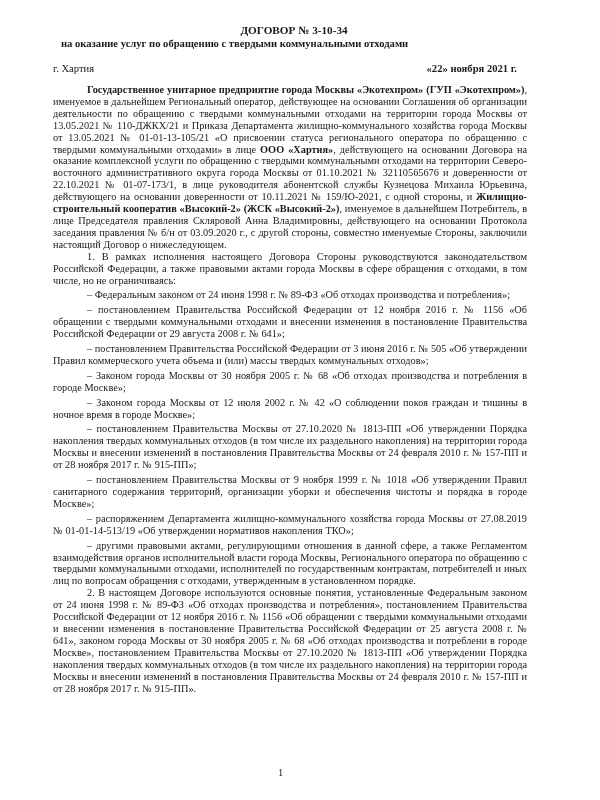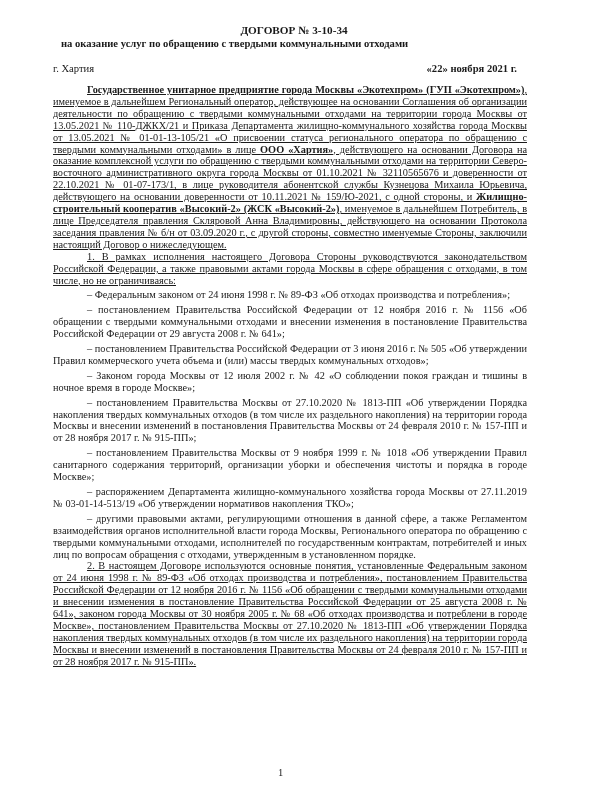--- a/index.html
+++ b/index.html
@@ -39,21 +39,21 @@
     line-height: 13px;
     padding-right: 10px;
   }
   .place-date .date { font-weight: bold; }
   .para {
     font-size: 10.3px;
     line-height: 11.9px;
     text-align: justify;
     margin: 0;
   }
-  .indent { text-indent: 34px; text-decoration: underline; }
+  .indent { text-indent: 34px; }
   .b { font-weight: bold; }
   .intro { margin-top: 9px; }
   .section-title {
     text-align: center;
     font-weight: bold;
     font-size: 10.4px;
     margin: 20px 0 16px 0;
     line-height: 12px;
   }
   .list-item {
@@ -86,23 +86,24 @@
 
   <p class="para indent intro"><span class="b">Государственное унитарное предприятие города Москвы «Экотехпром» (ГУП «Экотехпром»)</span><span>, именуемое в дальнейшем Региональный оператор, действующее на основании Соглашения об организации деятельности по обращению с твердыми коммунальными отходами на территории города Москвы от 13.05.2021 № 110-ДЖКХ/21 и Приказа Департамента жилищно-коммунального хозяйства города Москвы от 13.05.2021 № 01-01-13-105/21 «О присвоении статуса регионального оператора по обращению с твердыми коммунальными отходами» в лице </span><span class="b">ООО «Хартия»</span><span>, действующего на основании Договора на оказание комплексной услуги по обращению с твердыми коммунальными отходами на территории Северо-восточного административного округа города Москвы от 01.10.2021 № 32110565676 и доверенности от 22.10.2021 № 01-07-173/1, в лице руководителя абонентской службы Кузнецова Михаила Юрьевича, действующего на основании доверенности от 10.11.2021 № 159/Ю-2021, с одной стороны, и </span><span class="b">Жилищно-строительный кооператив «Высокий-2» (ЖСК «Высокий-2»)</span><span>, именуемое в дальнейшем Потребитель, в лице Председателя правления Скляровой Анна Владимировны, действующего на основании Протокола заседания правления № б/н от 03.09.2020 г., с другой стороны, совместно именуемые Стороны, заключили настоящий Договор о нижеследующем.</span></p>
 
 
   <p class="para indent" style="margin-bottom:3px;">1. В рамках исполнения настоящего Договора Стороны руководствуются законодательством Российской Федерации, а также правовыми актами города Москвы в сфере обращения с отходами, в том числе, но не ограничиваясь:</p>
 
   <div>
     <p class="list-item">– Федеральным законом от 24 июня 1998 г. № 89-ФЗ «Об отходах производства и потребления»;</p>
     <p class="list-item">– постановлением Правительства Российской Федерации от 12 ноября 2016 г. № 1156 «Об обращении с твердыми коммунальными отходами и внесении изменения в постановление Правительства Российской Федерации от 29 августа 2008 г. № 641»;</p>
     <p class="list-item">– постановлением Правительства Российской Федерации от 3 июня 2016 г. № 505 «Об утверждении Правил коммерческого учета объема и (или) массы твердых коммунальных отходов»;</p>
+    <p class="list-item">– Законом города Москвы от 30 ноября 2005 г. № 68 «Об отходах производства и потребления в городе Москве»;</p>
     <p class="list-item">– Законом города Москвы от 12 июля 2002 г. № 42 «О соблюдении покоя граждан и тишины в ночное время в городе Москве»;</p>
     <p class="list-item">– постановлением Правительства Москвы от 27.10.2020 № 1813-ПП «Об утверждении Порядка накопления твердых коммунальных отходов (в том числе их раздельного накопления) на территории города Москвы и внесении изменений в постановления Правительства Москвы от 24 февраля 2010 г. № 157-ПП и от 28 ноября 2017 г. № 915-ПП»;</p>
     <p class="list-item">– постановлением Правительства Москвы от 9 ноября 1999 г. № 1018 «Об утверждении Правил санитарного содержания территорий, организации уборки и обеспечения чистоты и порядка в городе Москве»;</p>
-    <p class="list-item">– распоряжением Департамента жилищно-коммунального хозяйства города Москвы от 27.11.2019 № 03-01-14-513/19 «Об утверждении нормативов накопления ТКО»;</p>
+    <p class="list-item">– распоряжением Департамента жилищно-коммунального хозяйства города Москвы от 27.08.2019 № 01-01-14-513/19 «Об утверждении нормативов накопления ТКО»;</p>
     <p class="list-item" style="margin-bottom:0;">– другими правовыми актами, регулирующими отношения в данной сфере, а также Регламентом взаимодействия органов исполнительной власти города Москвы, Регионального оператора по обращению с твердыми коммунальными отходами, исполнителей по государственным контрактам, потребителей и иных лиц по вопросам обращения с отходами, утвержденным в установленном порядке.</p>
   </div>
 
   <p class="para indent">2. В настоящем Договоре используются основные понятия, установленные Федеральным законом от 24 июня 1998 г. № 89-ФЗ «Об отходах производства и потребления», постановлением Правительства Российской Федерации от 12 ноября 2016 г. № 1156 «Об обращении с твердыми коммунальными отходами и внесении изменения в постановление Правительства Российской Федерации от 25 августа 2008 г. № 641», законом города Москвы от 30 ноября 2005 г. № 68 «Об отходах производства и потреблени в городе Москве», постановлением Правительства Москвы от 27.10.2020 № 1813-ПП «Об утверждении Порядка накопления твердых коммунальных отходов (в том числе их раздельного накопления) на территории города Москвы и внесении изменений в постановления Правительства Москвы от 24 февраля 2010 г. № 157-ПП и от 28 ноября 2017 г. № 915-ПП».</p>
 
   <div class="page-number">1</div>
 </div>
 
 </body></html>

